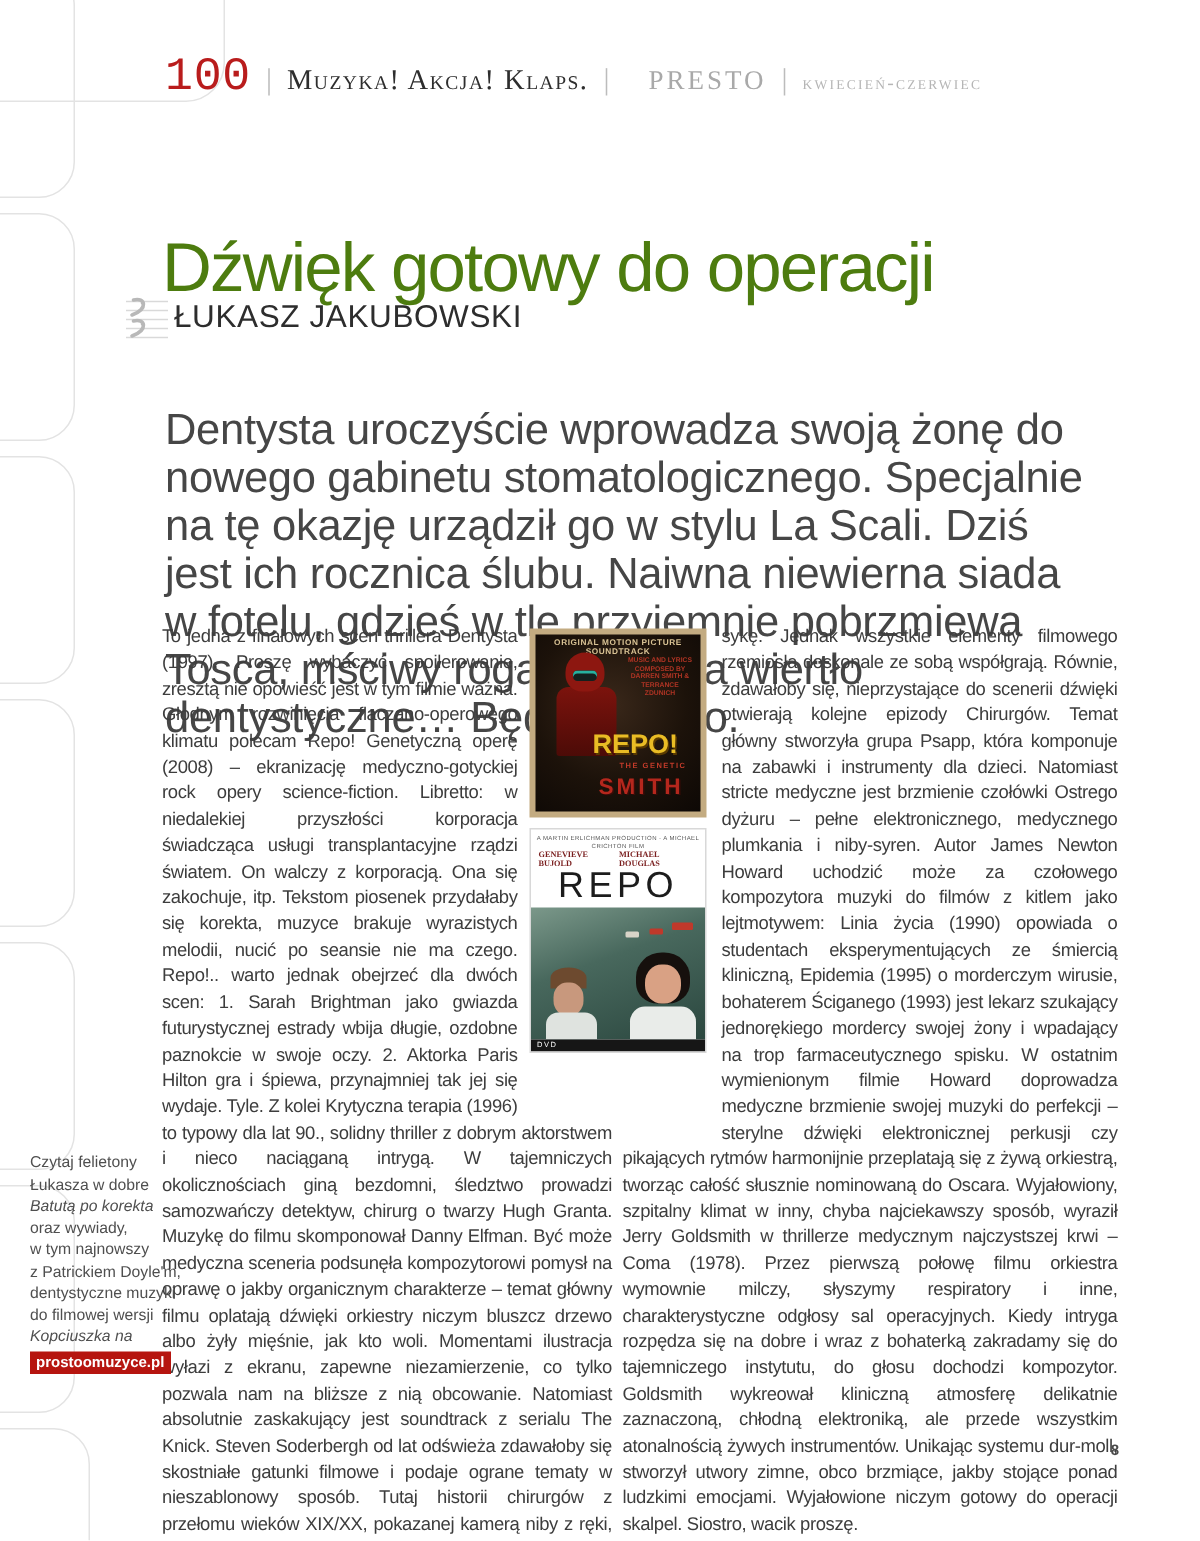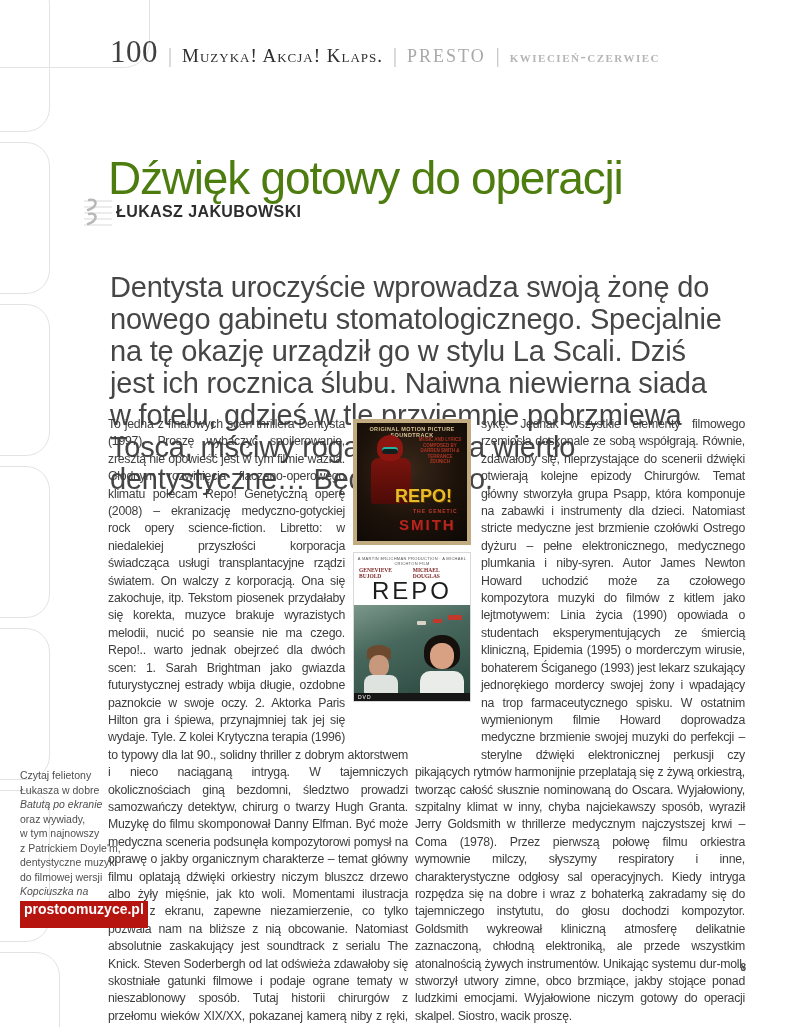--- a/index.html
+++ b/index.html
@@ -6,31 +6,31 @@
   .page{position:relative;width:800px;height:1027px;background:#ffffff;overflow:hidden;
         font-family:"Liberation Sans",sans-serif;color:#3d3d3d;}
   
   .deco{position:absolute;left:-72px;width:120px;height:150px;border:1px solid #e3e3e3;
         border-radius:24px;background:transparent;}
   .deco.big{left:-60px;top:-92px;width:208px;height:158px;border-radius:26px;}
   .deco.wide{width:130px;}
   
   .header{position:absolute;left:110px;top:34px;display:flex;align-items:baseline;
           font-family:"Liberation Serif",serif;white-space:nowrap;}
-  .pagenum{font-size:31px;color:#404040;letter-spacing:0.5px;}
+  .pagenum{font-size:31px;color:#b91c1c;letter-spacing:0.5px;font-family:Liberation Mono, monospace;}
   .hsep{color:#bcbcbc;font-size:20px;margin:0 10px;font-weight:200;}
   .section-name{font-variant:small-caps;font-size:19px;letter-spacing:1px;color:#2e2e2e;}
-  .mag-name{font-size:18px;letter-spacing:2px;color:#a9a9a9;}
-  .issue-name{font-variant:small-caps;font-size:16px;letter-spacing:1.5px;color:#b5b5b5;font-weight:bold;}
+  .mag-name{font-size:18px;letter-spacing:2px;color:#a9a9a9;margin-left:16px;}
+  .issue-name{font-variant:small-caps;font-size:13px;letter-spacing:1.5px;color:#b5b5b5;}
   
   .title{position:absolute;left:108px;top:120px;font-size:46px;font-weight:400;
          color:#4d7c0f;letter-spacing:-1.2px;}
   .byline{position:absolute;left:84px;top:196px;display:flex;align-items:center;}
   .clef{width:28px;height:32px;margin-right:4px;}
-  .author{font-size:16px;letter-spacing:0.4px;color:#2d2d2d;font-weight:700;}
+  .author{font-size:21px;letter-spacing:0.4px;color:#2d2d2d;font-weight:400;}
   
   .lead{position:absolute;left:110px;top:242px;width:618px;font-size:29px;
         line-height:32px;color:#464646;letter-spacing:-0.2px;}
   
   .bodywrap{position:absolute;left:108px;top:416px;width:638px;}
   .cols{display:flex;}
   .col{font-size:12.3px;line-height:17.4px;text-align:justify;color:#3d3d3d;
        letter-spacing:-0.25px;}
   .col-left{width:300px;margin-right:7px;}
   .col-right{width:330px;}
@@ -80,21 +80,21 @@
   .w-coat{width:44px;height:22px;margin-top:2px;background:#e9ece9;border-radius:10px 10px 0 0;}
   .coma-strip{position:absolute;left:0;right:0;bottom:0;height:8px;background:#161616;
               color:#fff;font-size:5px;line-height:8px;padding-left:4px;letter-spacing:1px;}
   
   .sidebar{position:absolute;left:20px;top:768px;width:96px;font-size:10.5px;
            line-height:14.5px;color:#4f4f4f;}
   .sidebar .line{white-space:nowrap;}
   .sidebar .line:nth-child(3){font-style:italic;}
   .sidebar .line:nth-child(9){font-style:italic;}
   .side-link{display:inline-block;margin-top:2px;background:#b6150f;color:#ffffff;
-             font-weight:bold;font-size:14px;padding:1px 4px 12px 4px;cursor:pointer;}
+             font-weight:bold;font-size:10px;padding:1px 4px 0 4px;cursor:pointer;}
   
   .endmark{position:absolute;right:0px;top:546px;font-size:10px;font-weight:bold;color:#4a4a4a;}
 </style>
 </head>
 <body>
 
 <div class="page">
 
   <div class="deco big" style="top:-92px"></div>
   <div class="deco" style="top:-20px"></div>
@@ -192,21 +192,21 @@
     </div>
 
     <span class="endmark">8</span>
   </div>
 
   <div class="sidebar">
     <div>
 
     <div class="line">Czytaj felietony</div>
         <div class="line">Łukasza w dobre</div>
-        <div class="line">Batutą po ekranie</div>
+        <div class="line">Batutą po korekta</div>
         <div class="line">oraz wywiady,</div>
         <div class="line">w tym najnowszy</div>
         <div class="line">z Patrickiem Doyle'm,</div>
         <div class="line">dentystyczne muzyki</div>
         <div class="line">do filmowej wersji</div>
         <div class="line">Kopciuszka na</div>
       </div>
     <span class="side-link">prostoomuzyce.pl</span>
   </div>
 

